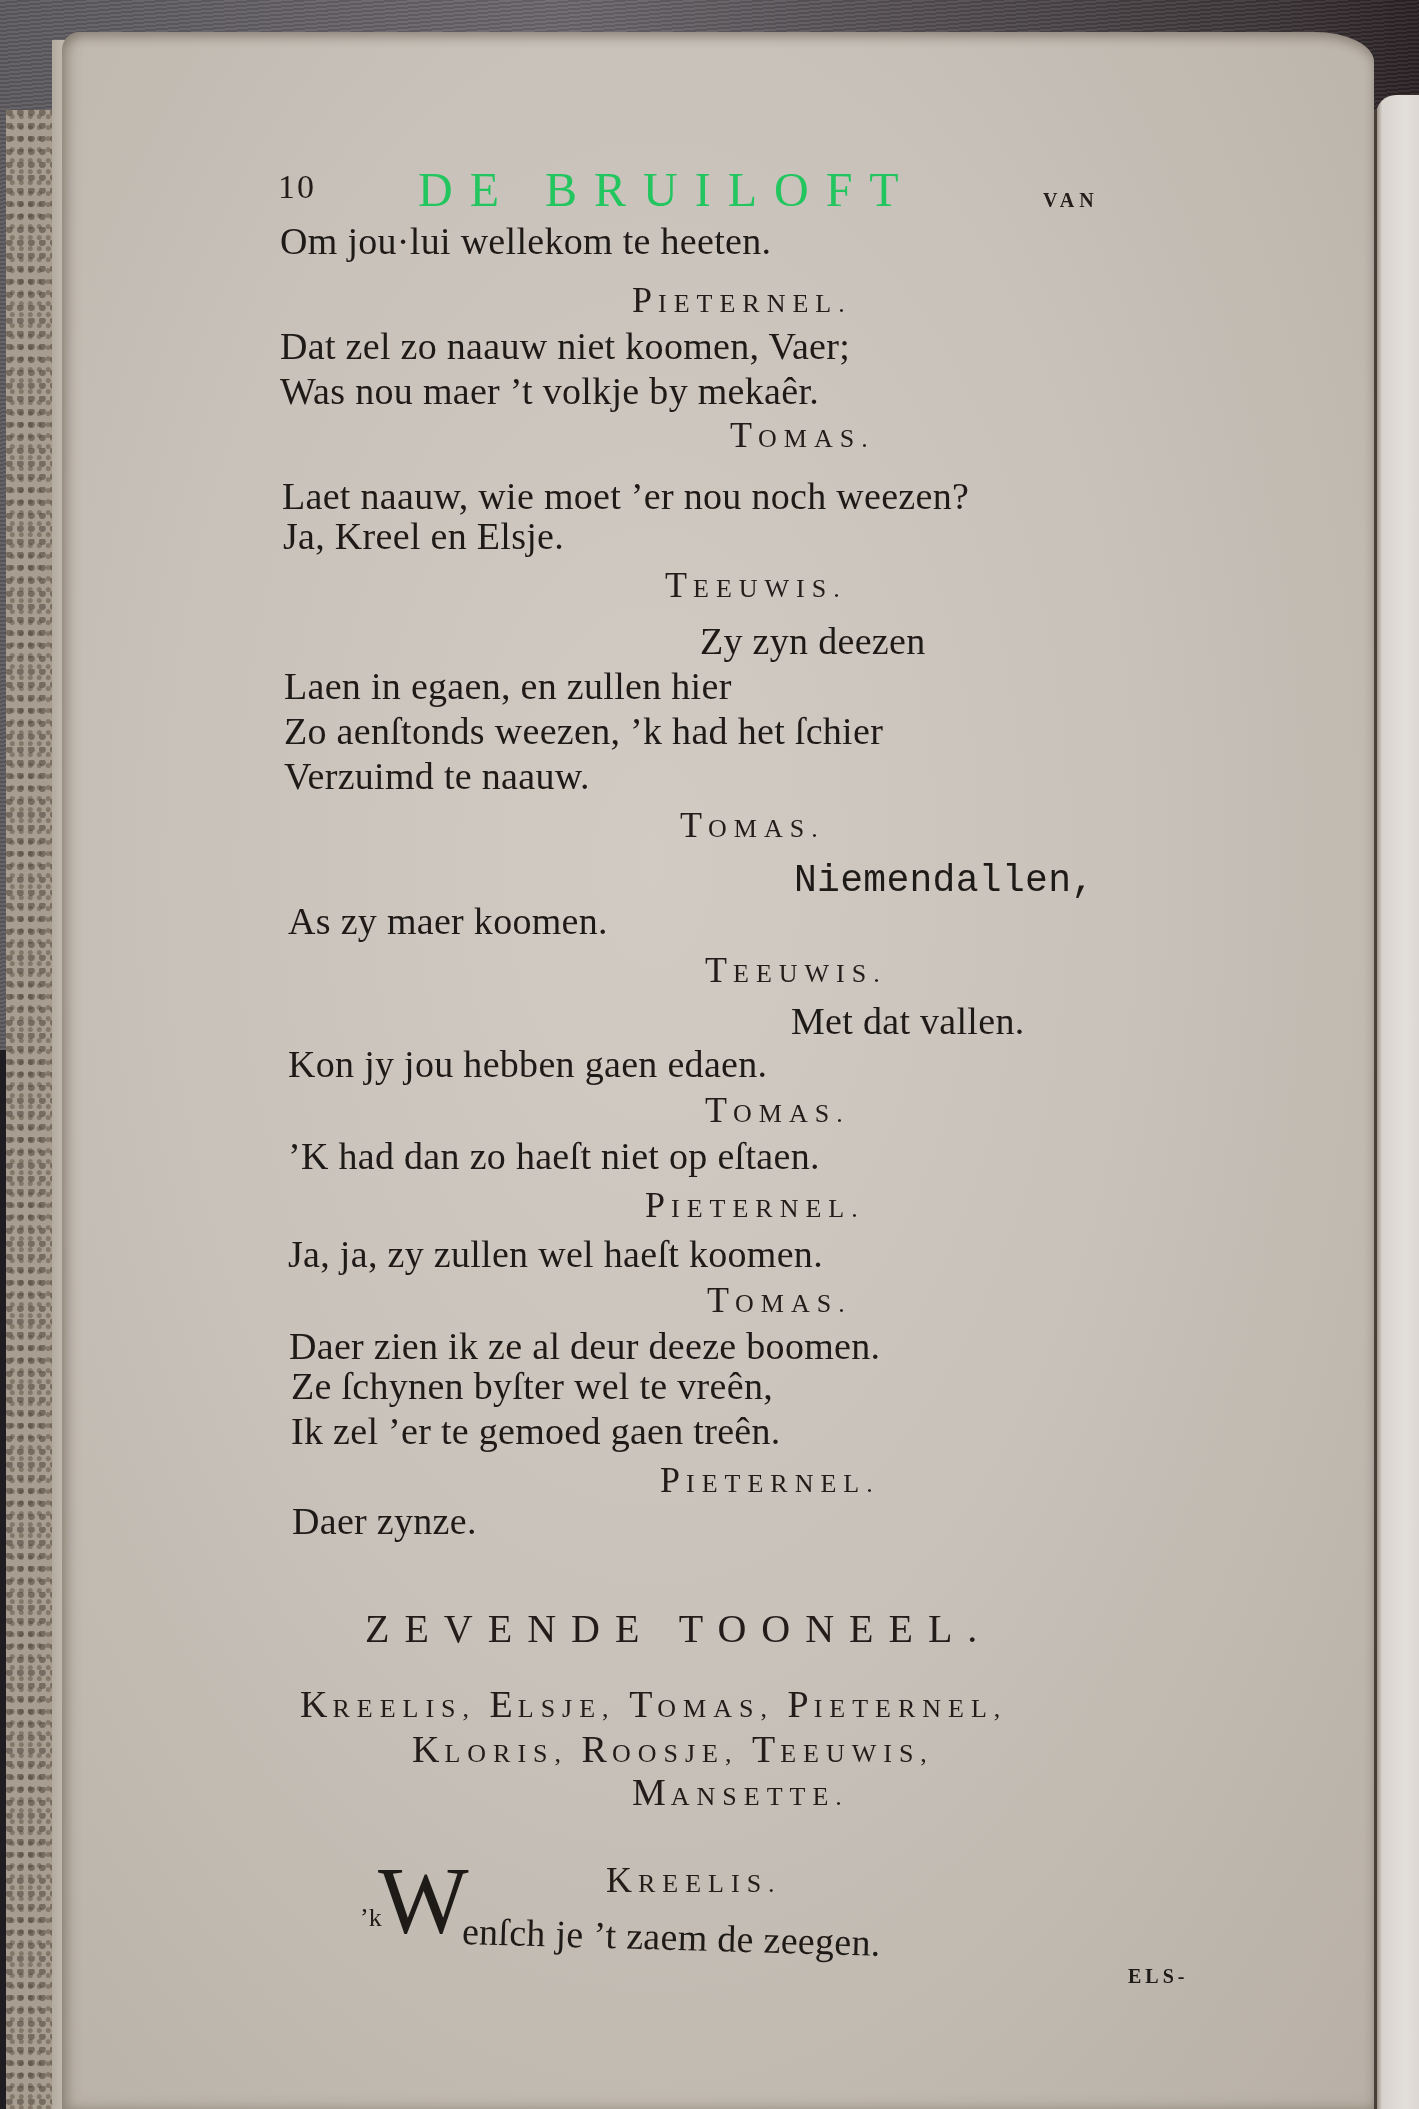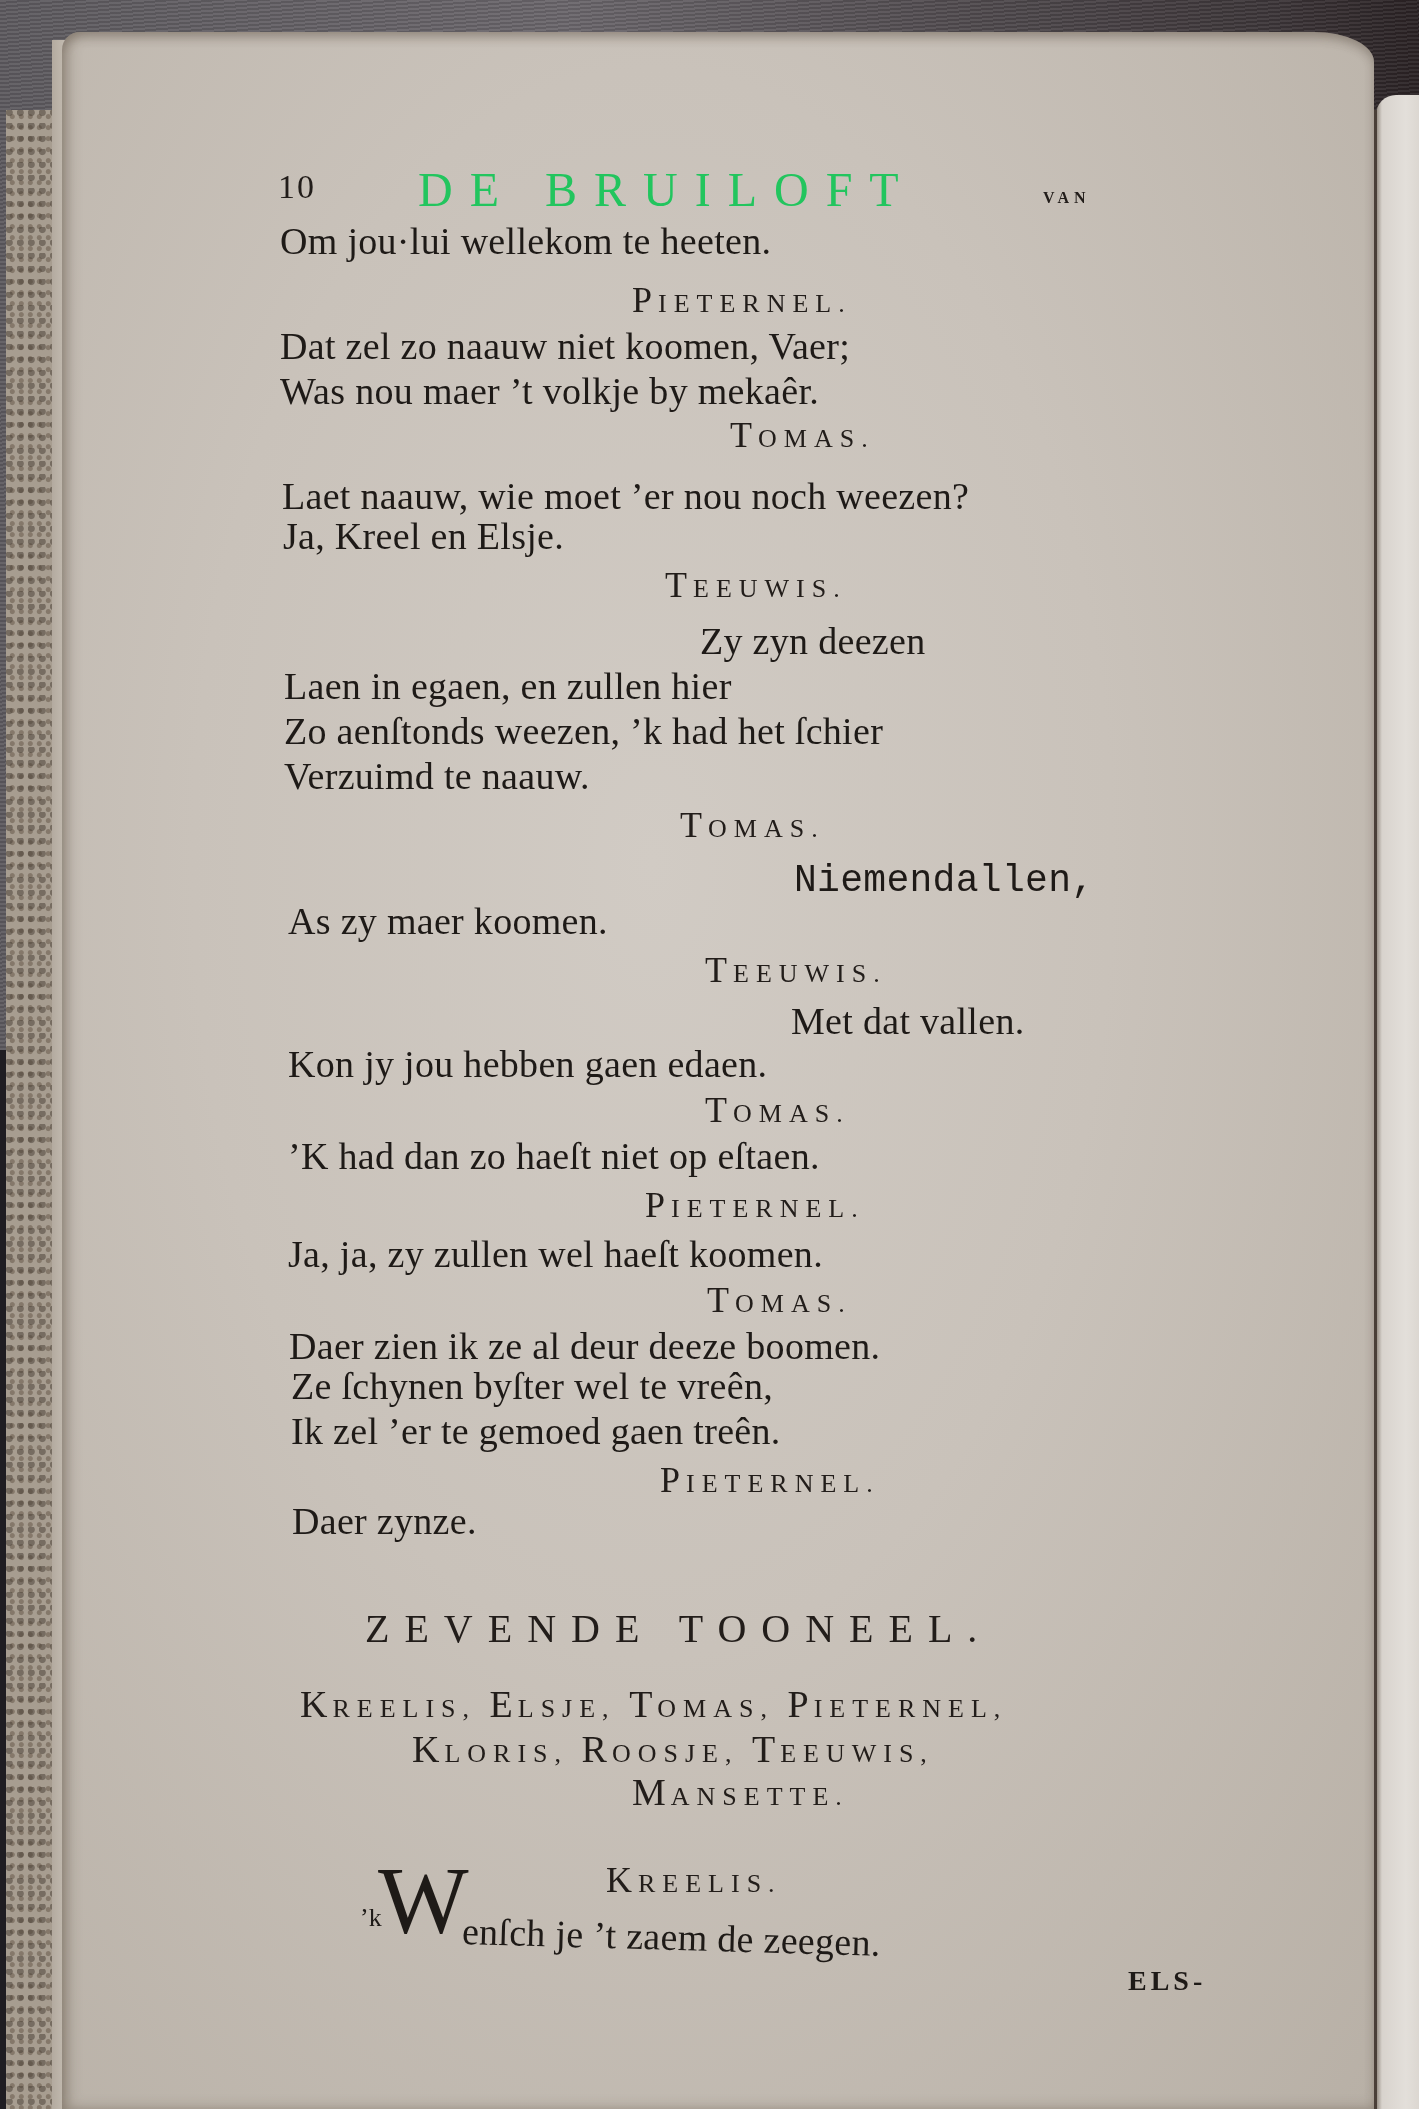--- a/index.html
+++ b/index.html
@@ -48,27 +48,27 @@
     position:absolute; white-space:nowrap; color:#1e1a17;
     font-size:38px; line-height:1; letter-spacing:0.3px;
   }
   .sc {
     position:absolute; white-space:nowrap; color:#221d1a;
     font-size:26px; letter-spacing:7px; line-height:1; font-variant:small-caps;
   }
   .sc .cap { font-size:36px; letter-spacing:6px; }
   .header-num { position:absolute; left:278px; top:168px; font-size:34px; color:#221d1a; letter-spacing:2px; }
   .header-title { position:absolute; left:418px; top:162px; font-size:48px; letter-spacing:17px; color:#22c55e; white-space:nowrap; }
-  .header-van { position:absolute; left:1043px; top:189px; font-size:16px; letter-spacing:5px; color:#221d1a; font-weight:bold; }
+  .header-van { position:absolute; left:1043px; top:189px; font-size:20px; letter-spacing:5px; color:#221d1a; font-weight:bold; }
   .scene-title { position:absolute; left:365px; top:1605px; font-size:40px; letter-spacing:15px; color:#221d1a; white-space:nowrap; }
   .persons { position:absolute; white-space:nowrap; color:#221d1a; font-size:26px; letter-spacing:7px; }
   .persons .cap { font-size:38px; letter-spacing:5px; }
   .dropcap { position:absolute; left:378px; top:1853px; font-size:96px; line-height:1; color:#1e1a17; }
   .apos-k { position:absolute; left:360px; top:1903px; font-size:26px; color:#1e1a17; }
-  .catch { position:absolute; left:1128px; top:1965px; font-size:28px; letter-spacing:4px; color:#1e1a17; font-weight:bold; }
+  .catch { position:absolute; left:1128px; top:1965px; font-size:20px; letter-spacing:4px; color:#1e1a17; font-weight:bold; }
 </style>
 </head>
 <body>
 
 <div class="fabric"></div>
 <div class="dark-left"></div>
 <div class="binding"></div>
 <div class="page-edge-strip"></div>
 <div class="next-page"></div>
 

